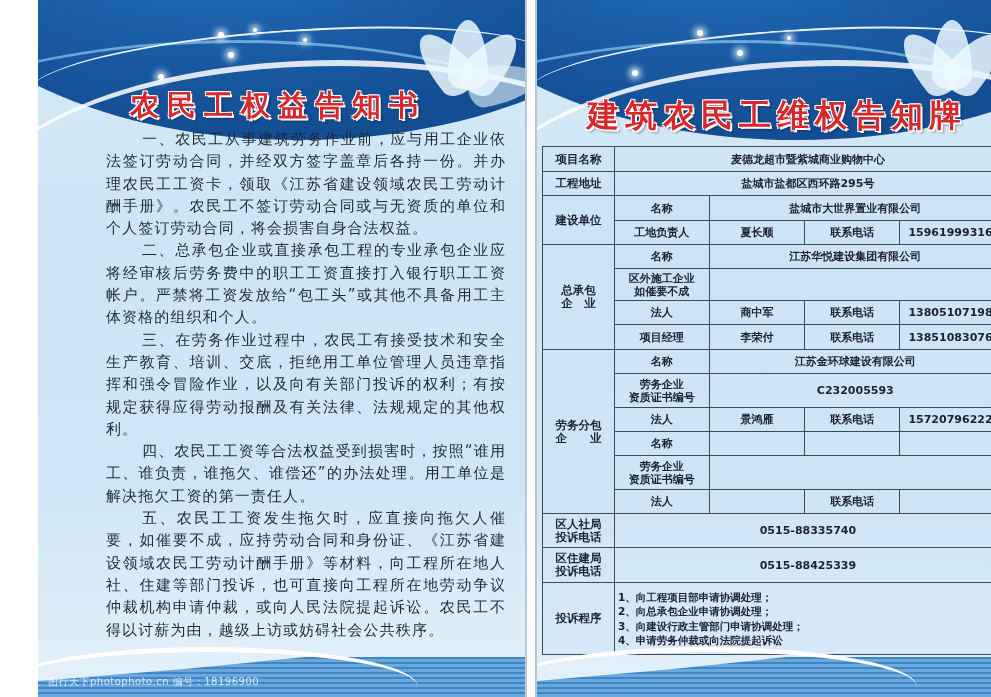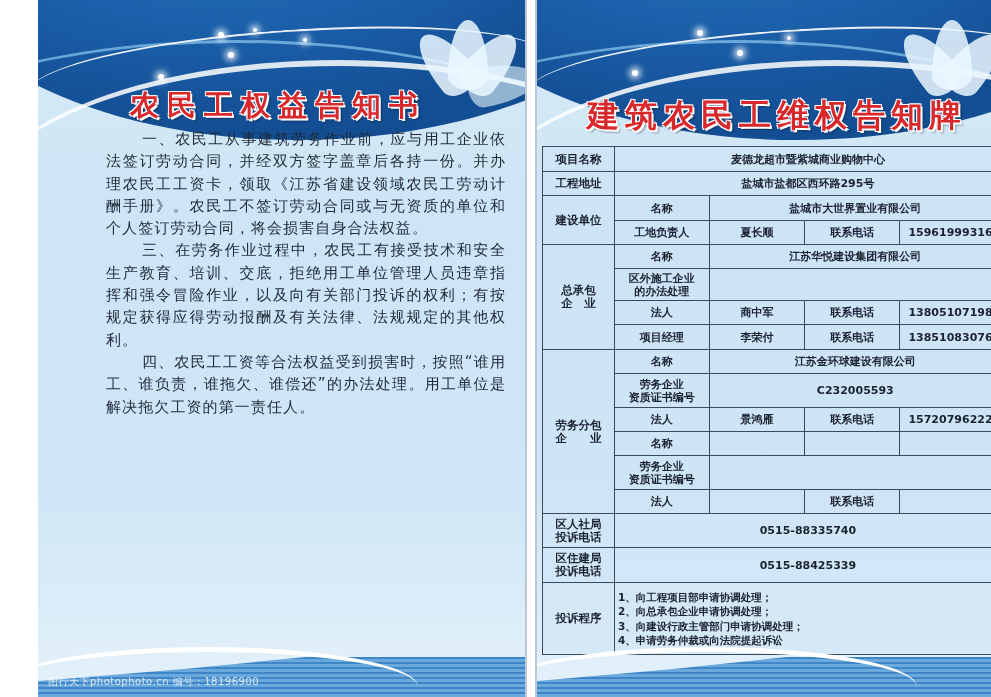--- a/index.html
+++ b/index.html
@@ -104,22 +104,24 @@
     <div class="petal" style="transform:rotate(-40deg)"></div>
     <div class="petal" style="transform:rotate(0deg)"></div>
     <div class="petal" style="transform:rotate(40deg)"></div>
     <div class="petal" style="transform:rotate(80deg);opacity:.7"></div>
   </div>
 
   <div id="left-title" class="title">农民工权益告知书</div>
 
   <div id="notice-body">
     <p class="para">一、农民工从事建筑劳务作业前，应与用工企业依法签订劳动合同，并经双方签字盖章后各持一份。并办理农民工工资卡，领取《江苏省建设领域农民工劳动计酬手册》。农民工不签订劳动合同或与无资质的单位和个人签订劳动合同，将会损害自身合法权益。</p>
+    <p class="para">二、总承包企业或直接承包工程的专业承包企业应将经审核后劳务费中的职工工资直接打入银行职工工资帐户。严禁将工资发放给“包工头”或其他不具备用工主体资格的组织和个人。</p>
     <p class="para">三、在劳务作业过程中，农民工有接受技术和安全生产教育、培训、交底，拒绝用工单位管理人员违章指挥和强令冒险作业，以及向有关部门投诉的权利；有按规定获得应得劳动报酬及有关法律、法规规定的其他权利。</p>
     <p class="para">四、农民工工资等合法权益受到损害时，按照“谁用工、谁负责，谁拖欠、谁偿还”的办法处理。用工单位是解决拖欠工资的第一责任人。</p>
+    <p class="para">五、农民工工资发生拖欠时，应直接向拖欠人催要，如催要不成，应持劳动合同和身份证、《江苏省建设领域农民工劳动计酬手册》等材料，向工程所在地人社、住建等部门投诉，也可直接向工程所在地劳动争议仲裁机构申请仲裁，或向人民法院提起诉讼。农民工不得以讨薪为由，越级上访或妨碍社会公共秩序。</p>
   </div>
 
   <div class="bottom-wave"></div>
   <div class="bottom-swoosh"></div>
   <div class="watermark">图行天下photophoto.cn  编号：18196900</div>
 </div>
 
 <div id="right-panel" class="panel">
   <div class="band"></div>
   <div class="band3"></div>
@@ -170,21 +172,21 @@
       <td rowspan="4" class="lbl">
         <div>总承包</div>
         <div>企　业</div>
       </td>
       <td>名称</td>
       <td colspan="3">江苏华悦建设集团有限公司</td>
     </tr>
     <tr style="height:32px">
       <td>
         <div>区外施工企业</div>
-        <div>的办法处理</div>
+        <div>如催要不成</div>
       </td>
       <td colspan="3"></td>
     </tr>
     <tr style="height:24px">
       <td>法人</td>
       <td>商中军</td>
       <td>联系电话</td>
       <td>13805107198</td>
     </tr>
     <tr style="height:25px">

